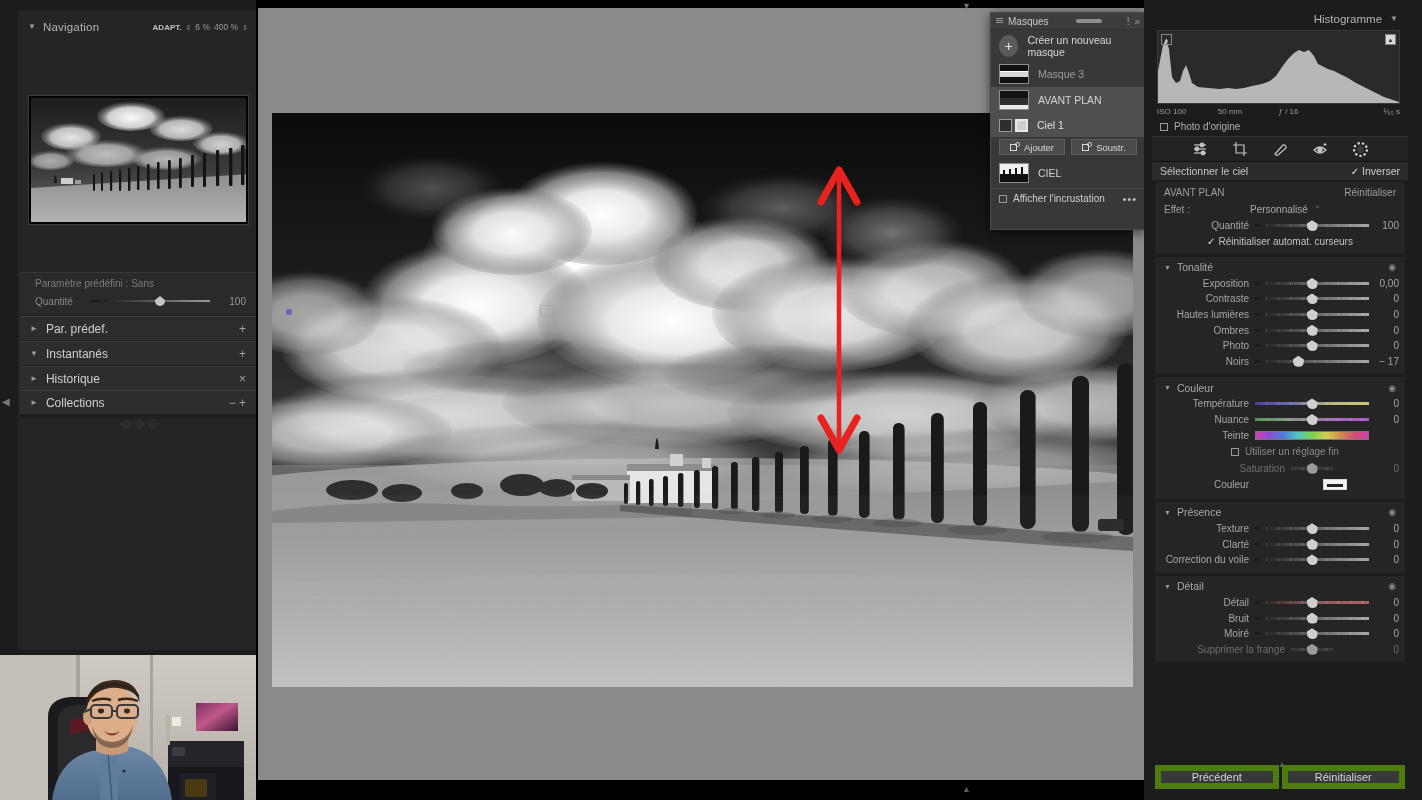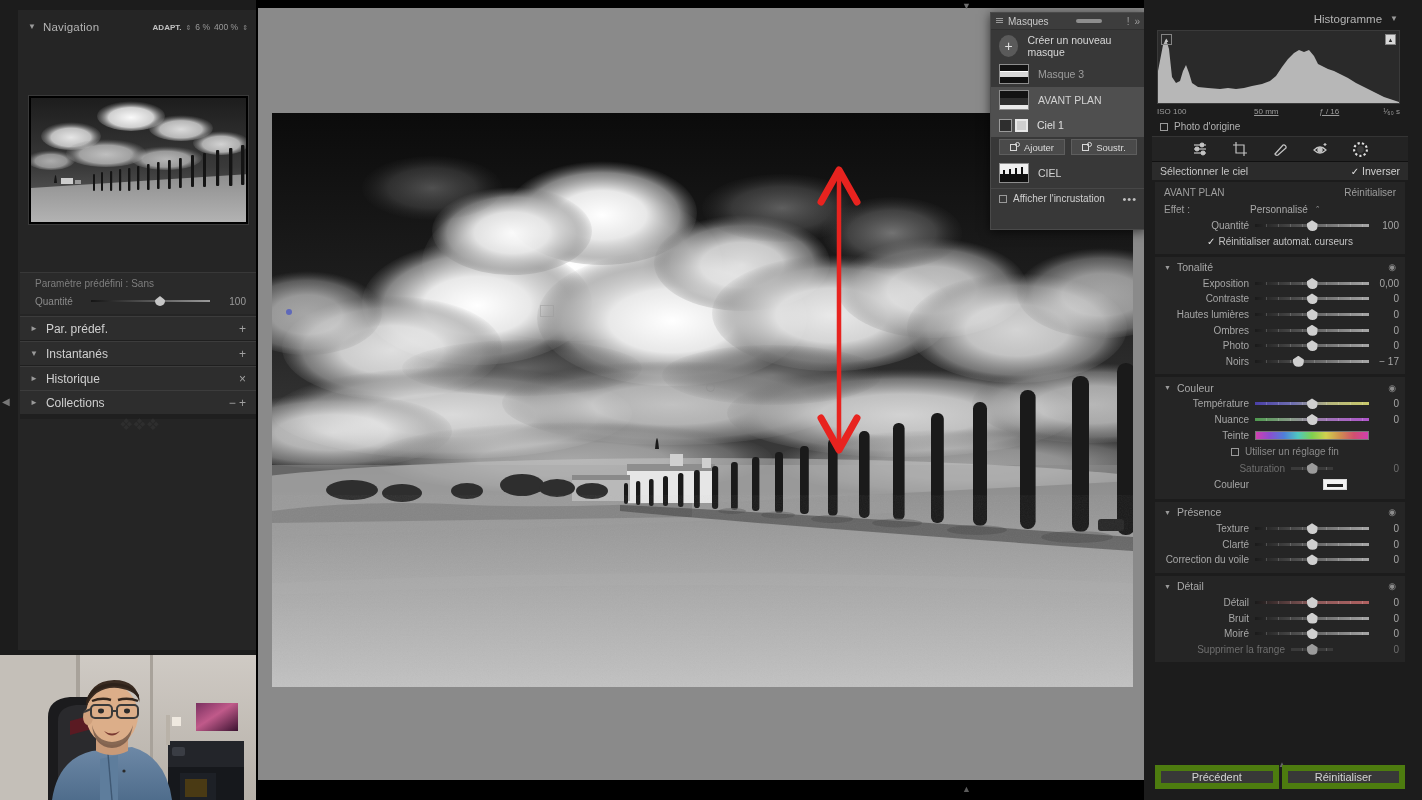--- a/index.html
+++ b/index.html
@@ -184,21 +184,21 @@
   .hist-corner {
     position: absolute; width: 11px; height: 11px; border: 1px solid #848484;
     display: flex; align-items: center; justify-content: center;
   }
   .hist-corner i { font-style: normal; font-size: 6px; color: #c8c8c8; }
   #hist-info {
     position: relative; left: 5px; width: 243px; height: 14px;
     display: flex; align-items: center; font-size: 8px; color: #9b9b9b;
   }
   #hist-info span { flex: 1; }
-  #hist-info .c { text-align: right; text-decoration: underline; }
+  #hist-info .c { text-align: left; }
   #hist-info .r { text-align: right; }
   #orig-row { display: flex; align-items: center; padding: 3px 0 4px 8px; }
   #orig-row .lab { font-size: 10px; color: #b0b0b0; }
 
   #toolstrip {
     position: relative; width: 256px; height: 26px;
     display: flex; align-items: center; justify-content: center; gap: 22px;
     background: #232323; border-top: 1px solid #343434; border-bottom: 1px solid #111;
   }
   .tool-ic { color: #c4c4c4; width: 18px; height: 18px; display: flex; align-items: center; justify-content: center; }

